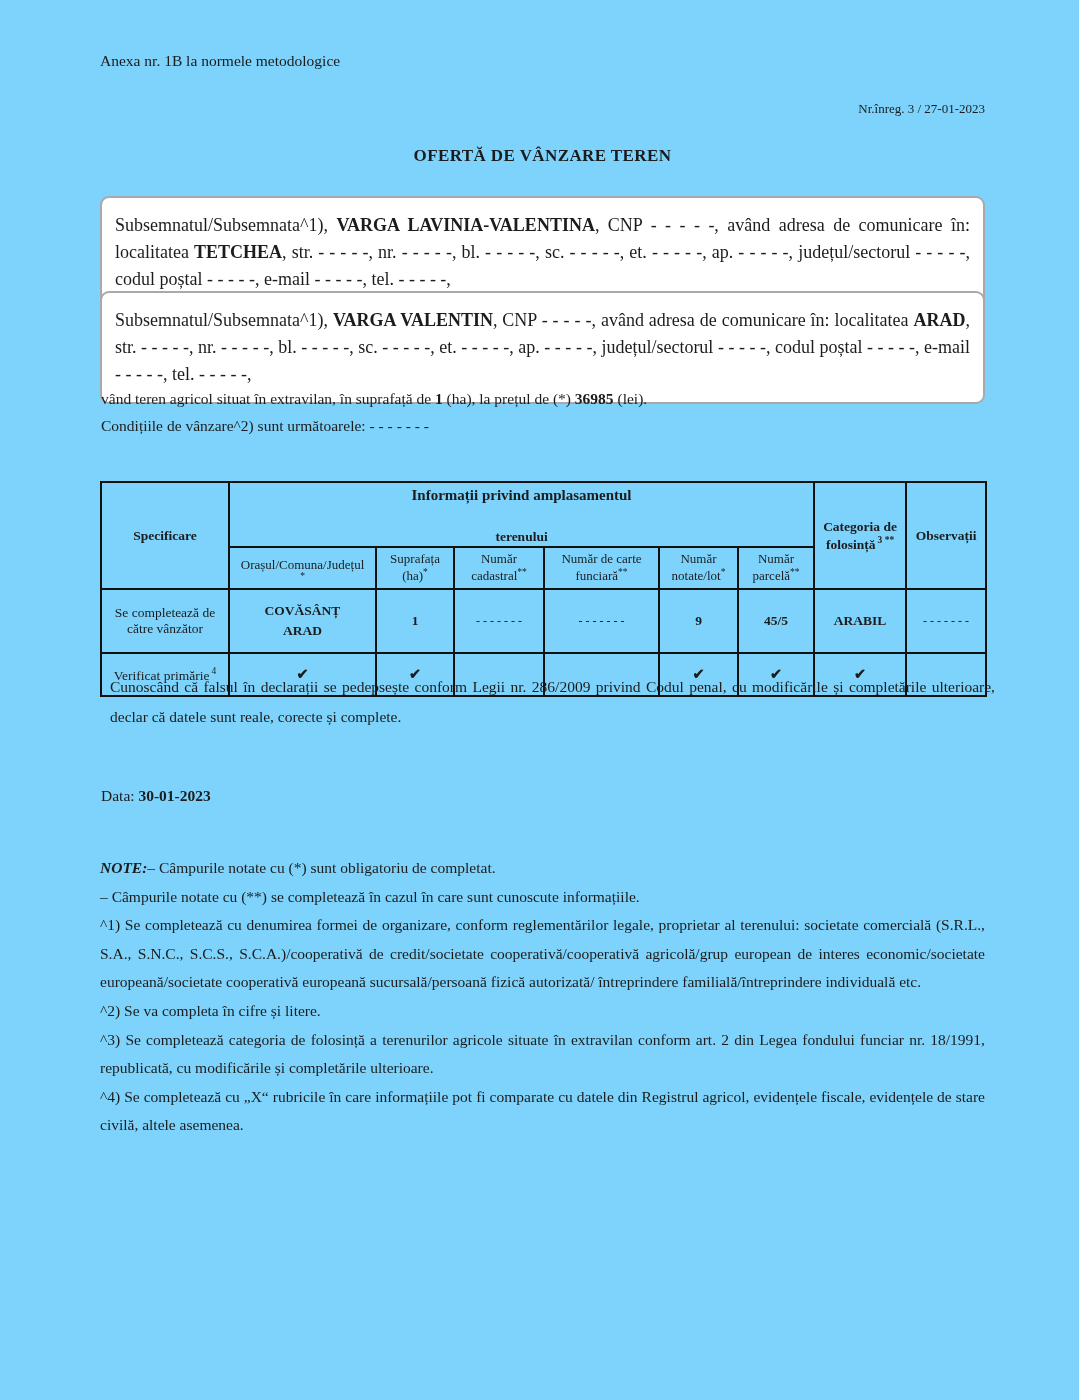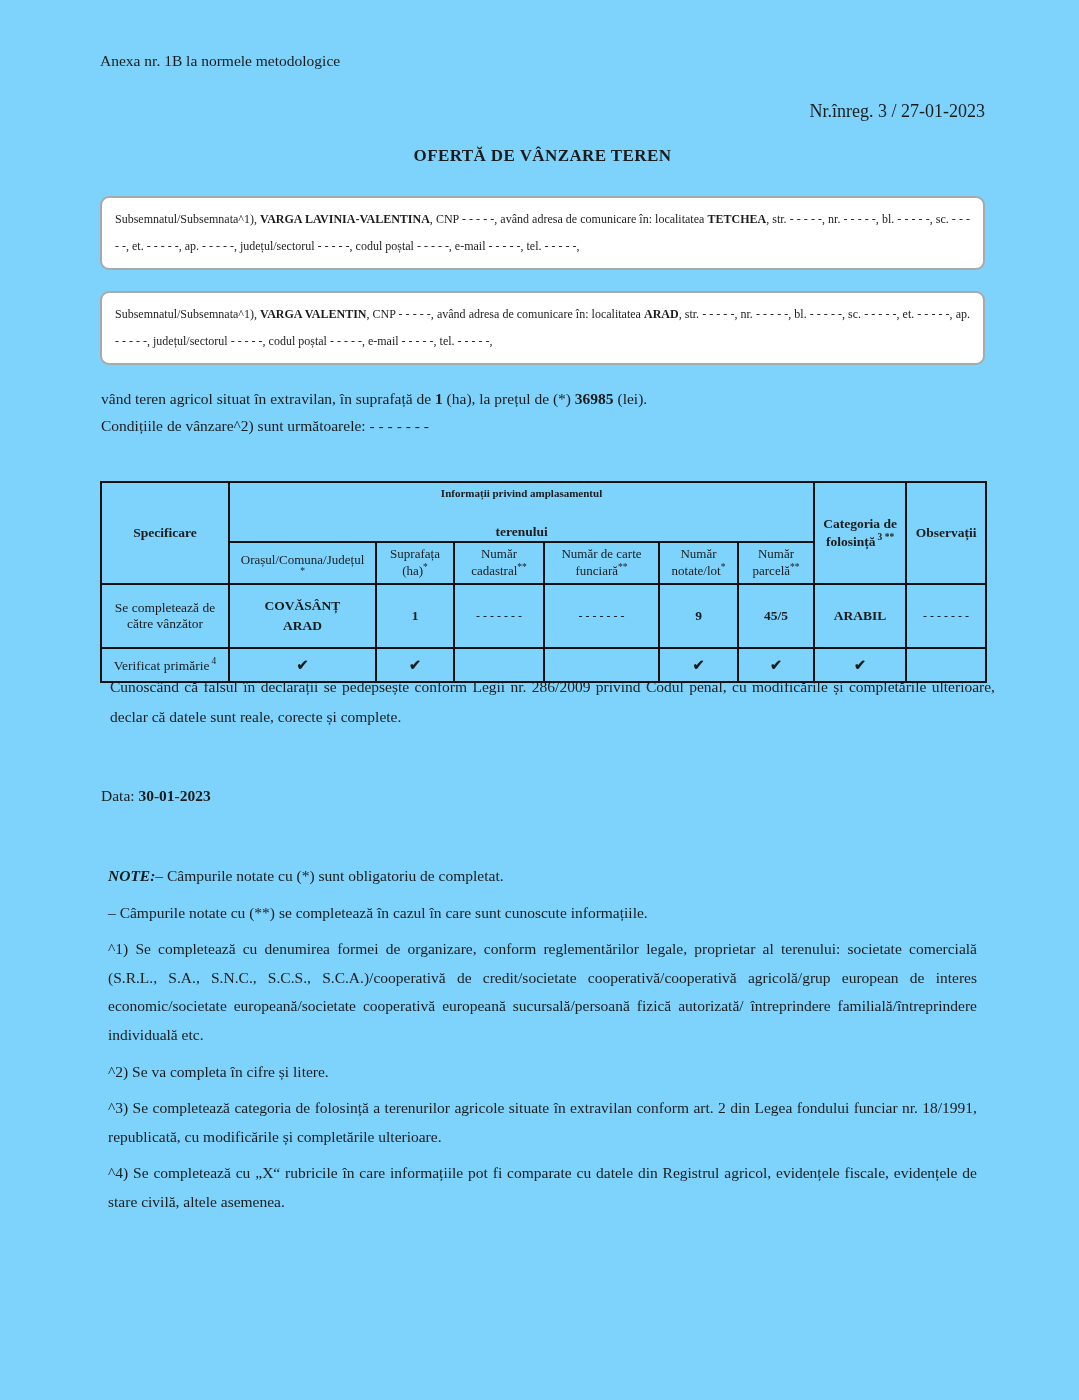--- a/index.html
+++ b/index.html
@@ -4,26 +4,26 @@
 <style>
   html,body { margin:0; padding:0; background:#ffffff; }
   .page {
     position:relative; width:1079px; height:1400px; background:#7dd3fc;
     font-family:"Liberation Serif","DejaVu Serif",serif; color:#1c1c1c;
     overflow:hidden;
   }
   .abs { position:absolute; left:100px; width:885px; }
 
   .annex   { top:52px;  font-size:15.5px; }
-  .regnum  { top:101px; font-size:18px; text-align:right; }
+  .regnum  { top:101px; font-size:13px; text-align:right; }
   .title   { top:146px; font-size:17px; font-weight:bold; text-align:center; letter-spacing:0.4px; }
 
   .box {
     box-sizing:border-box; border:2px solid #a9a9a9; border-radius:9px;
-    padding:8px 13px; font-size:12px; line-height:27px; text-align:justify;
+    padding:14px 13px; font-size:18px; line-height:27px; text-align:justify;
     background:#fff;
   }
   .box1 { top:196px; }
   .box2 { top:291px; }
 
   .line { margin:1px; font-size:15.5px; }
   .sale       { top:389px; }
   .conditions { top:416px; }
   .landid     { top:442px; }
 
@@ -31,38 +31,38 @@
     position:absolute; left:100px; top:481px; width:885px;
     border-collapse:collapse; table-layout:fixed; font-size:13px;
   }
   table.land th, table.land td {
     border:2px solid #111; padding:1px 4px; text-align:center;
     vertical-align:middle; overflow:hidden;
   }
   thead tr.r1 { height:53px; }
   thead tr.r2 { height:42px; }
   tbody tr.d1 { height:64px; }
-  tbody tr.d2 { height:34px; }
+  tbody tr.d2 { height:43px; }
   th.bold { font-weight:bold; font-size:13.5px; }
   th.sh   { font-weight:normal; font-size:13px; }
-  .group-l1 { margin:3px 0 25px 0; font-weight:bold; font-size:11px; }
+  .group-l1 { margin:3px 0 25px 0; font-weight:bold; font-size:15px; }
   .group-l2 { font-weight:bold; font-size:13.5px; }
   sup { font-size:9.5px; }
   sup.gap { margin-left:2px; }
   th.sup-below sup { display:block; text-align:center; line-height:7px; }
   td.label-cell { text-align:justify; font-size:13.5px; padding:2px 7px; font-weight:normal; }
   td.value { font-weight:bold; font-size:13.5px; }
   td.city  { white-space:pre-line; line-height:20px; }
   td.dash  { font-weight:normal; font-size:12px; }
   td.check { font-weight:bold; font-size:14.5px; }
 
   .declaration { top:662px; text-align:justify; line-height:29.5px; font-size:15.5px; margin:10px; }
   .dateline    { top:786px; font-size:15.5px; }
   .notes       { top:854px; font-size:15.5px; line-height:28.6px; text-align:justify; }
-  .notes p     { margin:8px; }
+  .notes p     { margin:0; }
   .note-label  { font-weight:bold; font-style:italic; }
 </style>
 </head>
 <body>
 
 <div class="page">
 
   <div class="abs annex">Anexa nr. 1B la normele metodologice</div>
 
   <div class="abs regnum">Nr.înreg. 3 / 27-01-2023</div>

